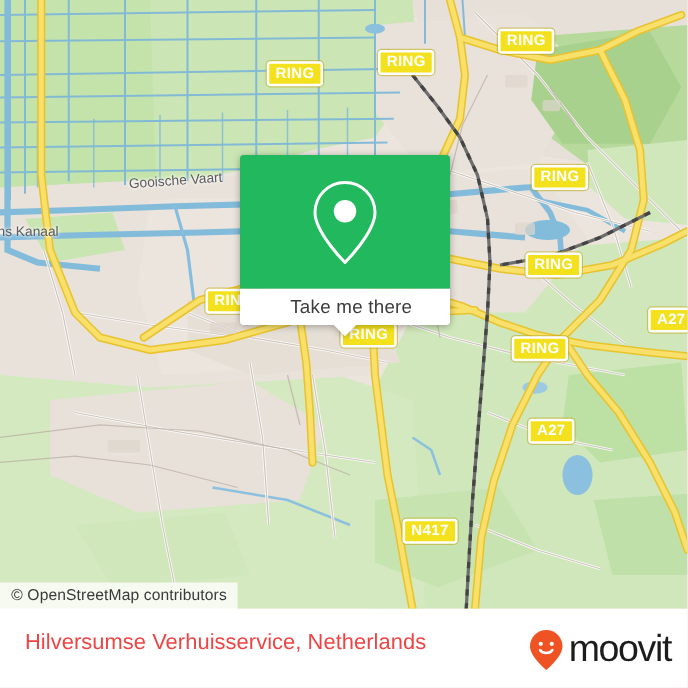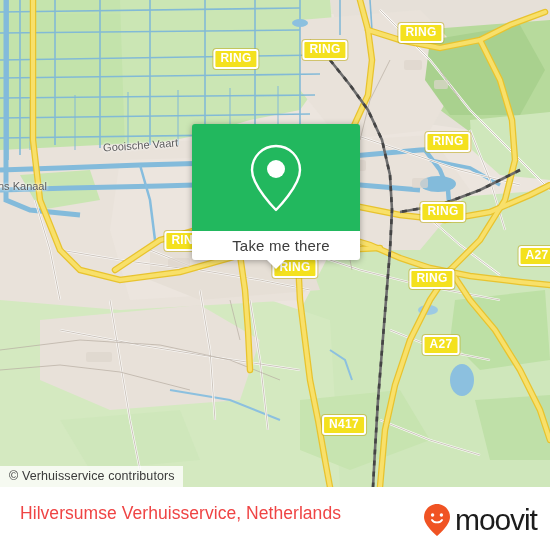--- a/index.html
+++ b/index.html
@@ -272,21 +272,21 @@
         <circle cx="31" cy="27" r="9" fill="#ffffff"></circle>
       </svg>
     </div>
     <div class="popup-foot">
       <span class="popup-foot-label">Take me there</span>
       <span class="popup-tail"></span>
     </div>
   </div>
 
   <div class="attribution">
-    <span>© Verhuisservice contributors</span>
+    <span>© OpenStreetMap contributors</span>
   </div>
 
   <div class="bottombar"></div>
   <div class="bottom-title">
     <span>Hilversumse Verhuisservice, Netherlands</span>
   </div>
   <div class="brand">
     <svg width="30" height="34" viewBox="0 0 30 34">
       <path d="M15 1 C7.8 1 2 6.8 2 14 C2 22.5 15 33 15 33 C15 33 28 22.5 28 14 C28 6.8 22.2 1 15 1 Z" fill="#f05323"></path>
       <circle cx="10.6" cy="12" r="1.7" fill="#ffffff"></circle>

